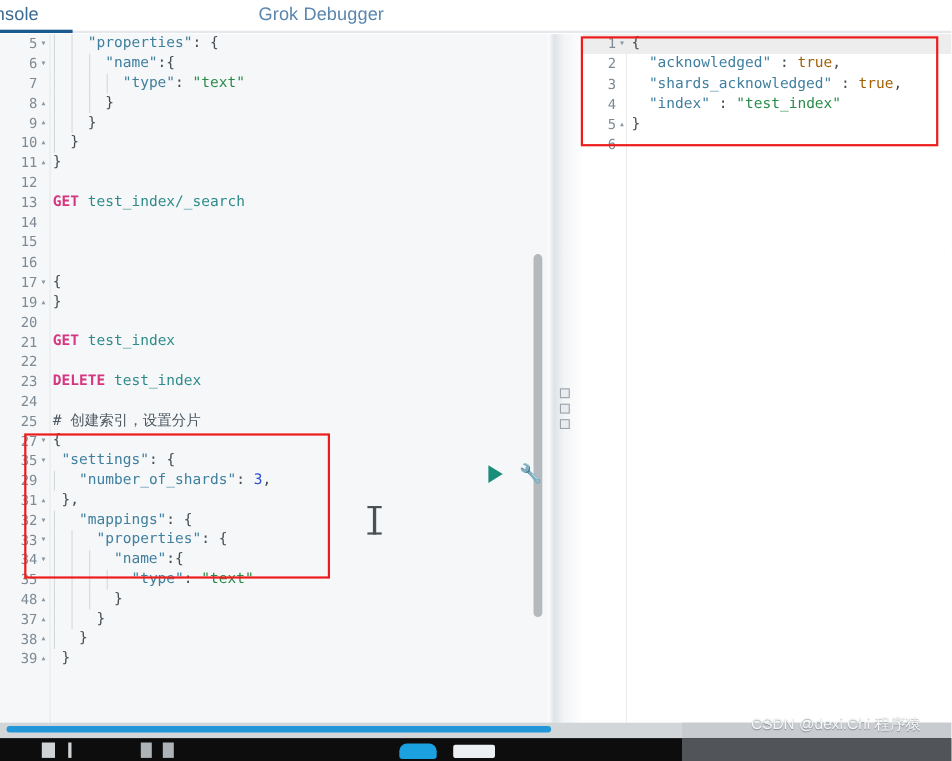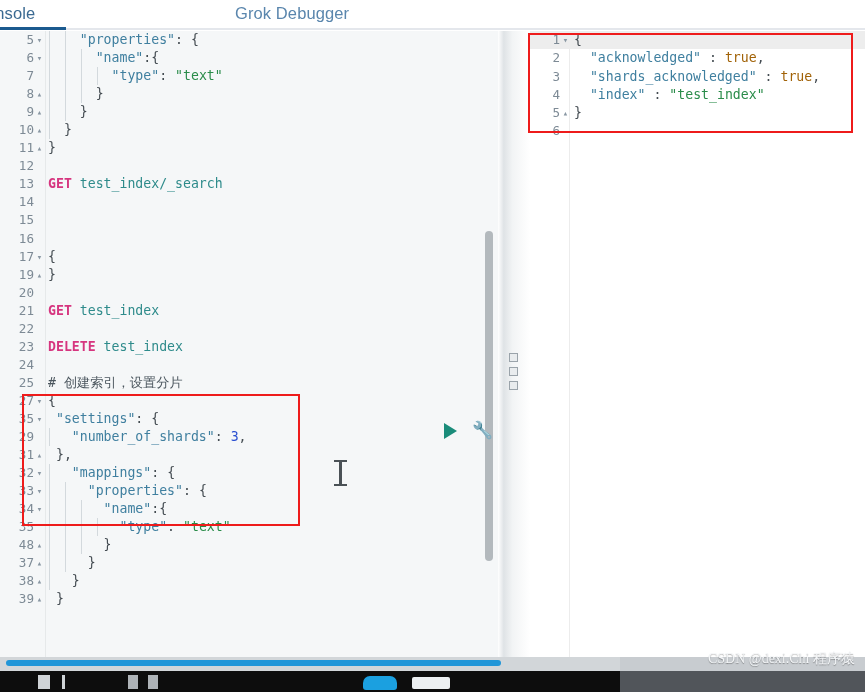--- a/index.html
+++ b/index.html
@@ -254,26 +254,26 @@
   .hscroll-right {
     position: absolute;
     left: 620px; top: 0;
     width: 245px; height: 14px;
     background: #c8ccd0;
   }
 
   
   .watermark {
     position: absolute;
-    right: 10px; bottom: 24px;
+    right: 28px; bottom: 24px;
     font-size: 14px;
     color: #f4f6f8;
     text-shadow: 0 1px 1px rgba(0,0,0,0.35);
     z-index: 40;
-    font-family: Liberation Serif, serif;
+    font-family: Liberation Sans, sans-serif;
     white-space: nowrap;
     text-align: right;
   }
 
   
   .taskbar {
     position: absolute;
     left: 0; bottom: 0;
     width: 865px; height: 21px;
     background: #0d0d0d;

